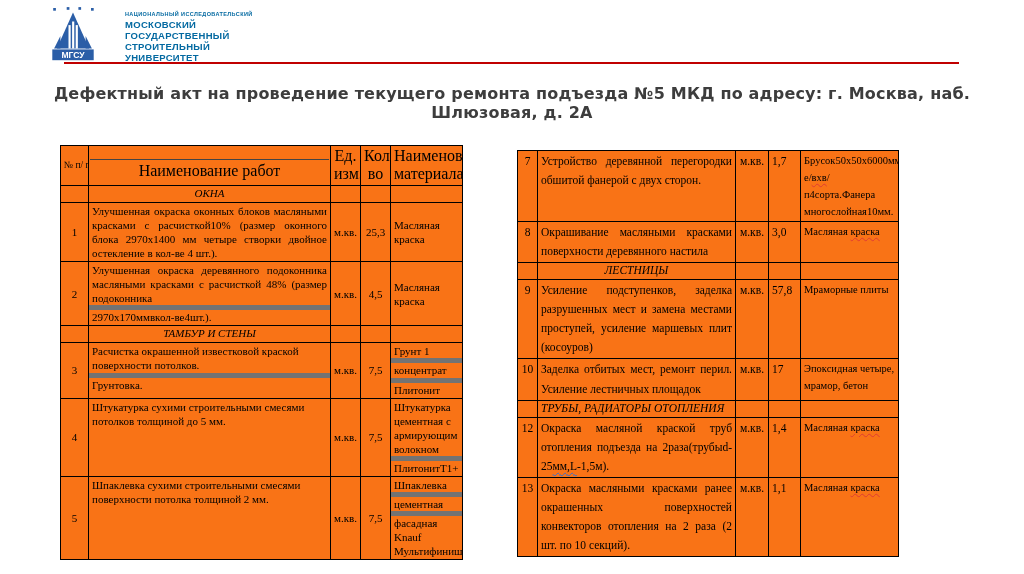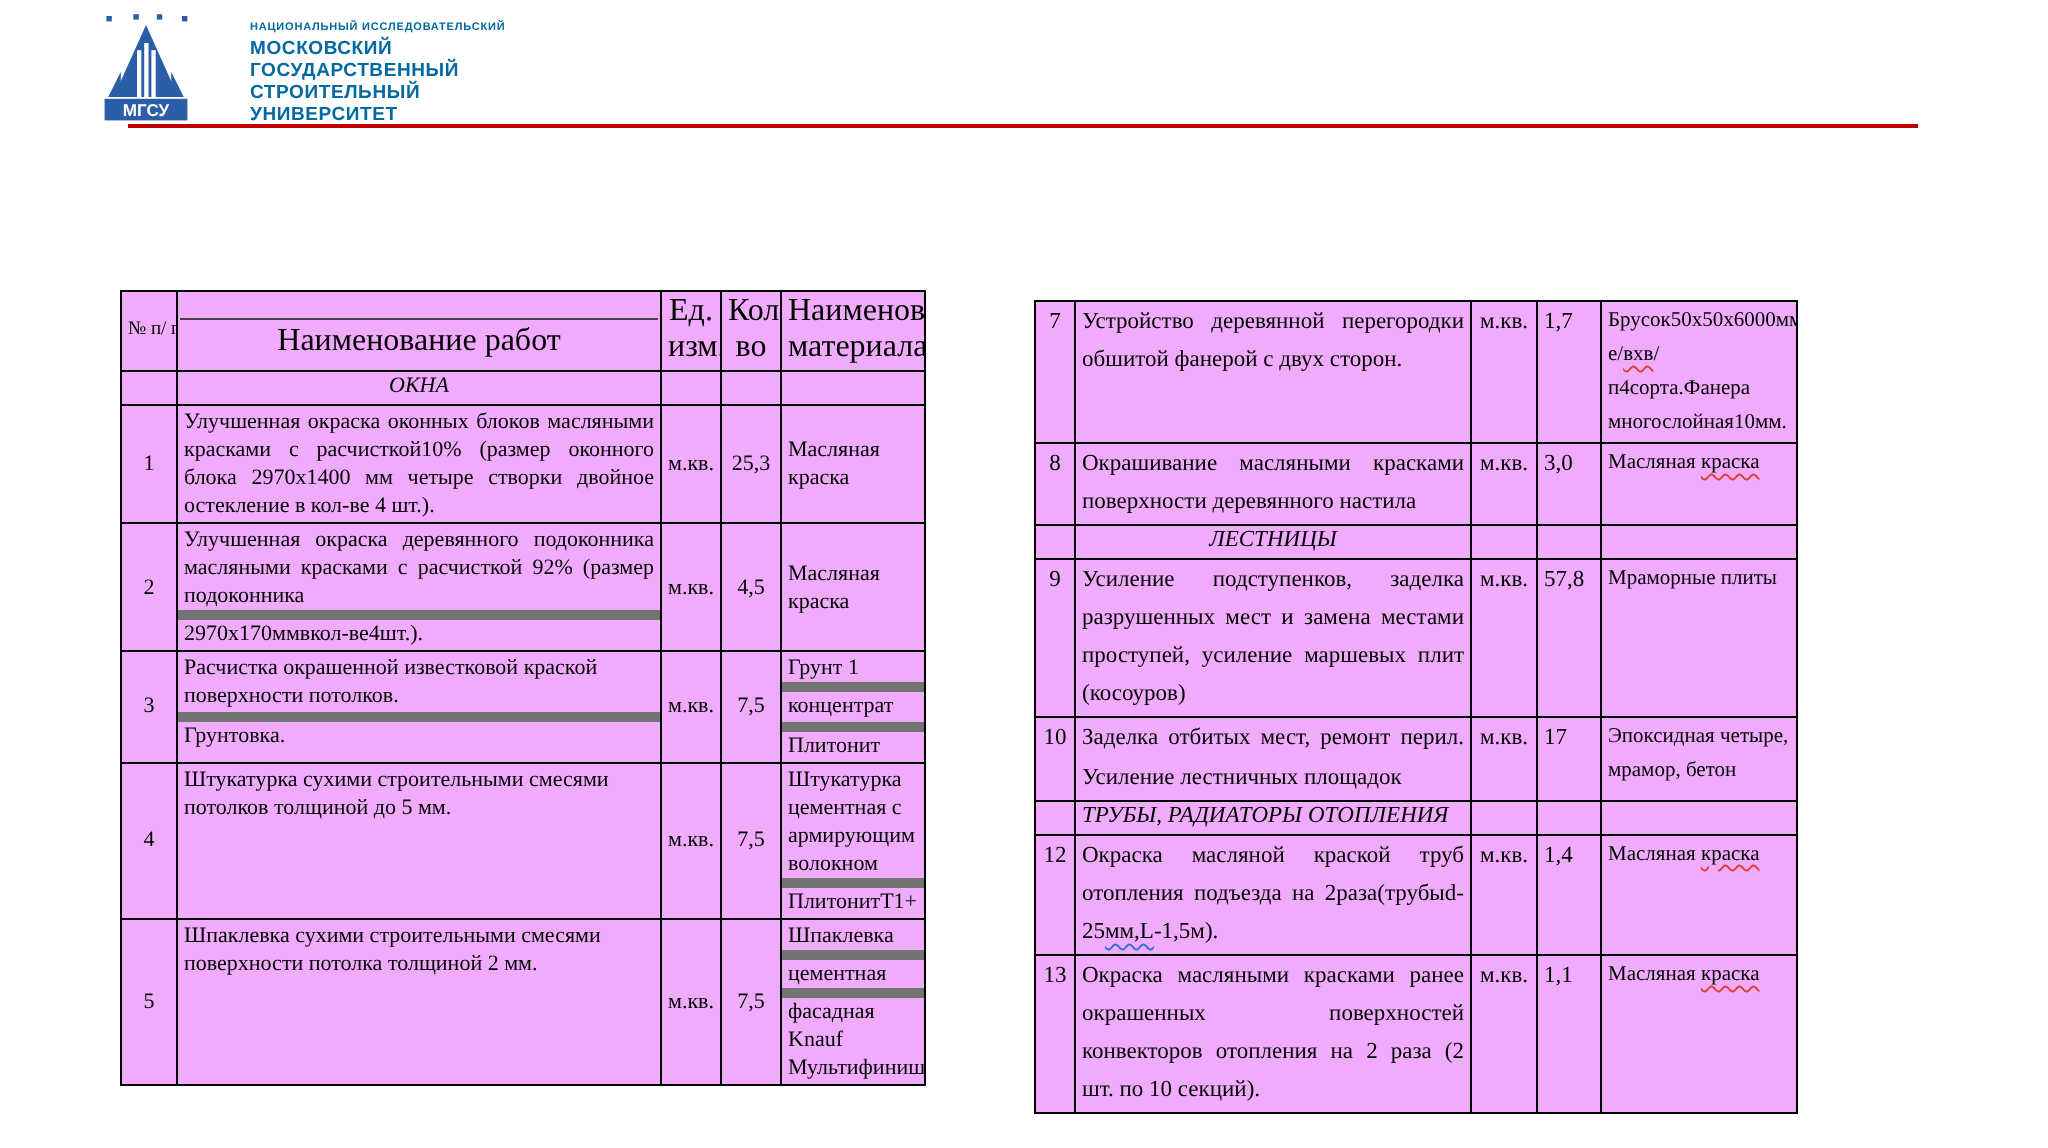--- a/index.html
+++ b/index.html
@@ -13,21 +13,21 @@
              font-family:"Liberation Sans","DejaVu Sans",sans-serif;}
   .logo-pre{font-size:5.5px;letter-spacing:.4px;font-weight:700;margin-bottom:2px;}
   .logo-line{font-size:9.5px;font-weight:700;line-height:11px;letter-spacing:.3px;}
   .red-rule{position:absolute;left:64px;top:62px;width:895px;height:2px;background:#c00000;}
 
   .title{position:absolute;left:40px;right:40px;top:84px;text-align:center;
          font-family:"DejaVu Sans","Liberation Sans",sans-serif;
          font-size:16px;font-weight:700;letter-spacing:.2px;color:#3d3d3d;}
 
   
-  table.t{position:absolute;border-collapse:collapse;table-layout:fixed;background:#f0abfc;}
+  table.t{position:absolute;border-collapse:collapse;table-layout:fixed;background:#f97316;}
   .t td{border:1px solid #000;padding:1px 3px;vertical-align:top;overflow:hidden;}
   .t-left{left:60px;top:145px;width:402px;font-size:11px;line-height:1.28;}
   .t-right{left:517px;top:150px;width:381px;font-size:11.5px;line-height:1.66;}
 
   .t-left td.num{text-align:center;vertical-align:middle;}
   .t-left td.unit,.t-left td.qty{text-align:center;vertical-align:middle;}
   .t-left td.mat{vertical-align:middle;}
   .t-right td.num{text-align:center;}
   .t-right td.unit{text-align:center;}
   .t-right td.qty{text-align:left;}
@@ -83,20 +83,21 @@
       <div class="logo-pre">НАЦИОНАЛЬНЫЙ ИССЛЕДОВАТЕЛЬСКИЙ</div>
       <div class="logo-line">МОСКОВСКИЙ</div>
       <div class="logo-line">ГОСУДАРСТВЕННЫЙ</div>
       <div class="logo-line">СТРОИТЕЛЬНЫЙ</div>
       <div class="logo-line">УНИВЕРСИТЕТ</div>
     </div>
   </div>
 
   <div class="red-rule"></div>
 
+  <div class="title">Дефектный акт на проведение текущего ремонта подъезда №5 МКД по адресу: г. Москва, наб. Шлюзовая, д. 2А</div>
 
   <table class="t t-left">
     <colgroup>
       <col style="width:28px">
         <col style="width:242px">
         <col style="width:30px">
       <col style="width:30px">
         <col style="width:72px">
     </colgroup>
     <thead>
@@ -128,30 +129,37 @@
             <div class="tline">м.кв.</div>
           </td>
           <td class="qty">25,3</td>
           <td class="mat">
             <div class="tline">Масляная краска</div>
           </td>
         </tr>
         <tr>
           <td class="num">2</td>
           <td class="work just">
-            <div class="tline">Улучшенная окраска деревянного подоконника масляными красками с расчисткой 92% (размер подоконника</div>
+            <div class="tline">Улучшенная окраска деревянного подоконника масляными красками с расчисткой 48% (размер подоконника</div>
             <div class="tline hr">2970х170ммвкол-ве4шт.).</div>
           </td>
           <td class="unit">
             <div class="tline">м.кв.</div>
           </td>
           <td class="qty">4,5</td>
           <td class="mat">
             <div class="tline">Масляная краска</div>
           </td>
+        </tr>
+        <tr class="section">
+          <td class="num"></td>
+          <td class="work">ТАМБУР И СТЕНЫ</td>
+          <td class="unit"></td>
+          <td class="qty"></td>
+          <td class="mat"></td>
         </tr>
         <tr>
           <td class="num">3</td>
           <td class="work">
             <div class="tline">Расчистка окрашенной известковой краской</div>
             <div class="tline">поверхности потолков.</div>
             <div class="tline hr">Грунтовка.</div>
           </td>
           <td class="unit">
             <div class="tline">м.кв.</div>

